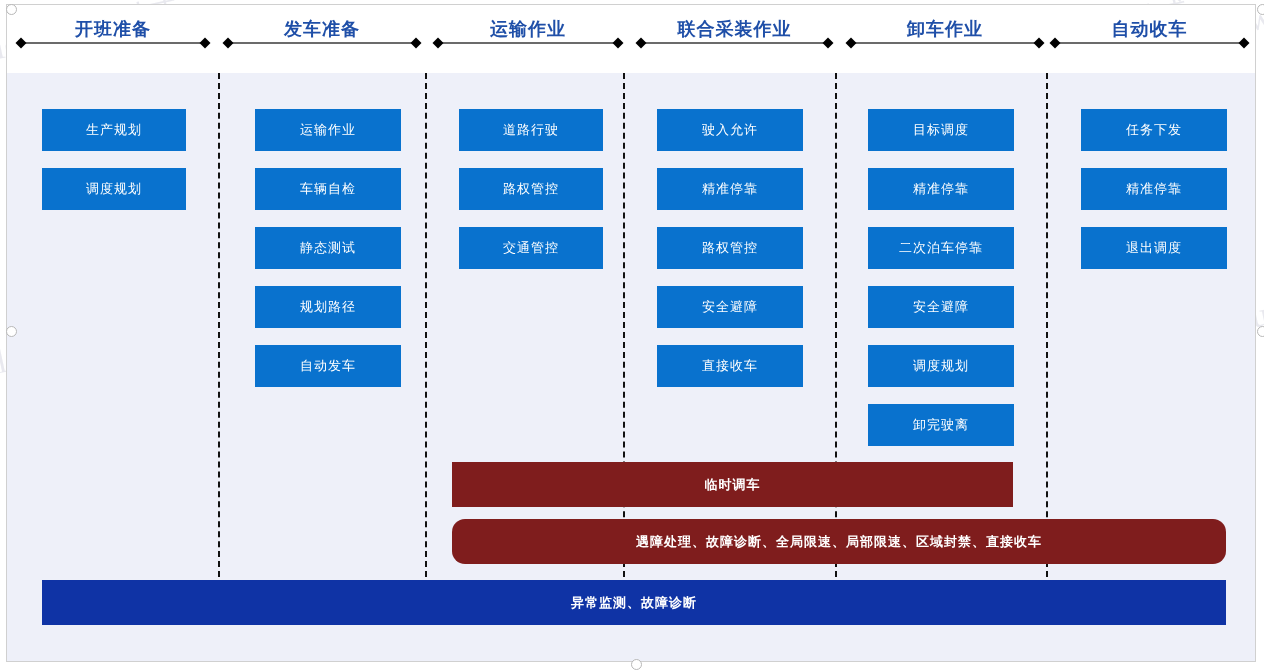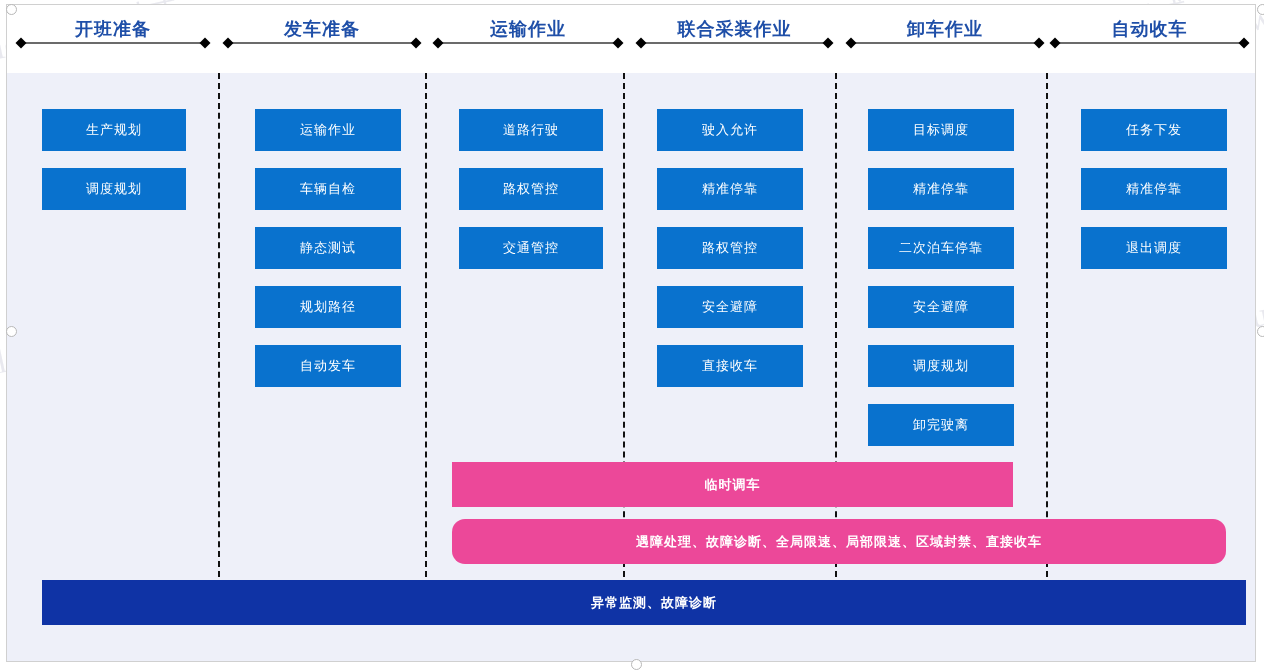--- a/index.html
+++ b/index.html
@@ -120,22 +120,22 @@
     position: absolute;
     display: flex;
     align-items: center;
     justify-content: center;
     color: #ffffff;
     font-size: 13px;
     font-weight: bold;
     letter-spacing: 1px;
     white-space: nowrap;
   }
-  .bar-orange { background: #ec4899; }
-  .bar-navy   { background: #0F33A5; padding-left: 20px; }
+  .bar-orange { background: #7f1d1d; }
+  .bar-navy   { background: #0F33A5; }
 
   
   .wm-layer {
     position: absolute;
     left: 0; top: 0;
     width: 1264px; height: 670px;
     overflow: hidden;
     pointer-events: none;
   }
   .wm {

